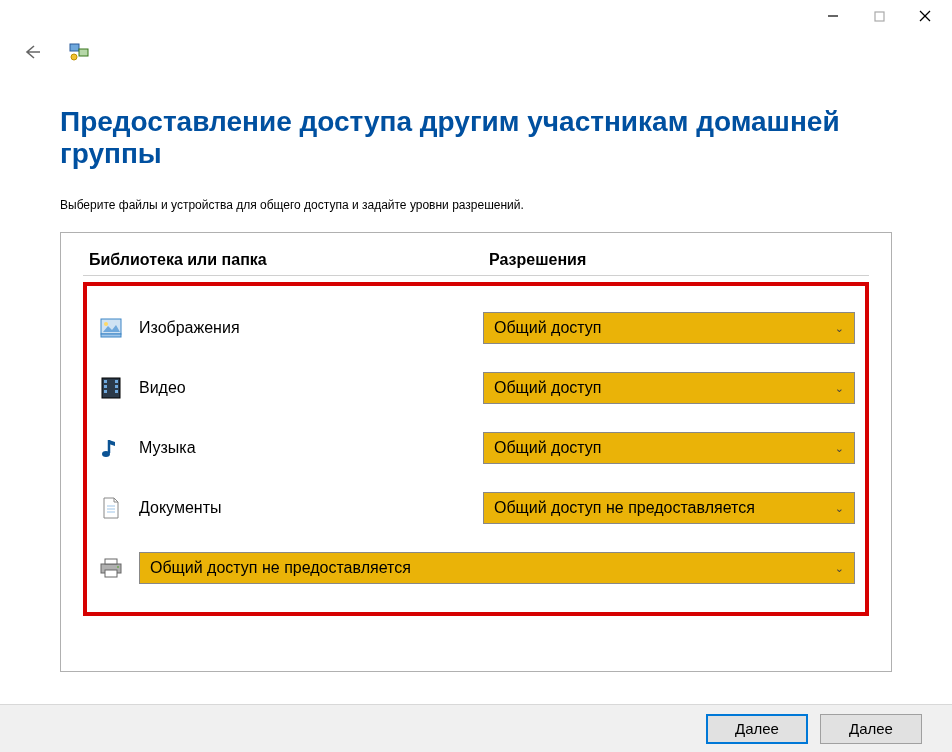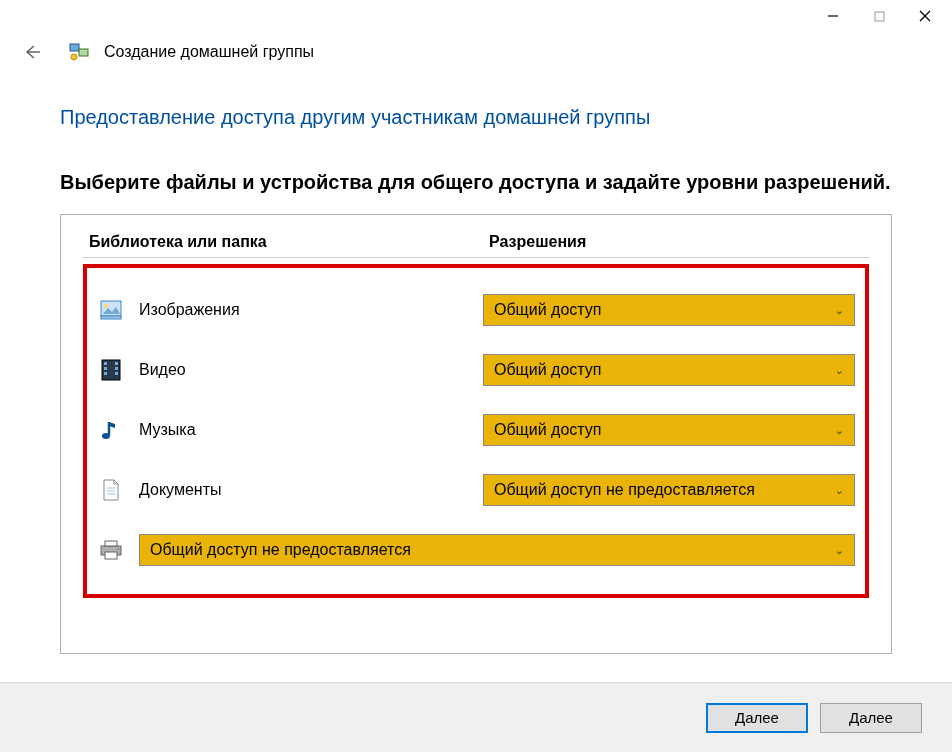--- a/index.html
+++ b/index.html
@@ -55,28 +55,27 @@
   }
   .header-title {
     font-size: 16px;
     color: #000;
   }
   .content {
     padding: 30px 60px 0 60px;
   }
   .heading {
     color: #0050A0;
-    font-size: 20px;
-    font-weight: 400;
-    margin-bottom: 42px;
+    font-size: 28px;
+    font-weight: 700;
+    margin-bottom: 28px;
   }
   .instruction {
-    font-size: 20px;
+    font-size: 12px;
     margin-bottom: 20px;
-    font-weight: bold;
   }
   .panel {
     border: 1px solid #b0b0b0;
     padding: 18px 22px 30px 22px;
     height: 440px;
   }
   .table-head {
     display: flex;
     border-bottom: 1px solid #d0d0d0;
     padding-bottom: 6px;
@@ -121,21 +120,21 @@
   }
   .chev {
     font-size: 11px;
     color: #444;
   }
   .footer {
     position: absolute;
     bottom: 0;
     left: 0;
     right: 0;
-    height: 70px;
+    height: 48px;
     background: #f0f0f0;
     border-top: 1px solid #d8d8d8;
     display: flex;
     justify-content: flex-end;
     align-items: center;
     gap: 12px;
     padding-right: 30px;
   }
   .btn {
     min-width: 102px;
@@ -179,21 +178,20 @@
         <path d="M12 4 L5 10 L12 16 M5 10 L18 10" fill="none" stroke="#666" stroke-width="1.6"></path>
       </svg>
   </div>
   <div class="header-icon">
     <svg width="22" height="22" viewBox="0 0 22 22">
       <rect x="2" y="3" width="9" height="7" fill="#6fa8dc" stroke="#2a5a9a"></rect>
       <rect x="11" y="8" width="9" height="7" fill="#b6d7a8" stroke="#38761d"></rect>
       <circle cx="6" cy="16" r="3" fill="#f1c232" stroke="#bf9000"></circle>
     </svg>
   </div>
-  <div class="header-title">Создание домашней группы</div>
 </div>
 
 <div class="content">
   <div class="heading">Предоставление доступа другим участникам домашней группы</div>
   <div class="instruction">Выберите файлы и устройства для общего доступа и задайте уровни разрешений.</div>
 
   <div class="panel">
     <div class="table-head">
       <div class="col-lib">Библиотека или папка</div>
       <div class="col-perm">Разрешения</div>

